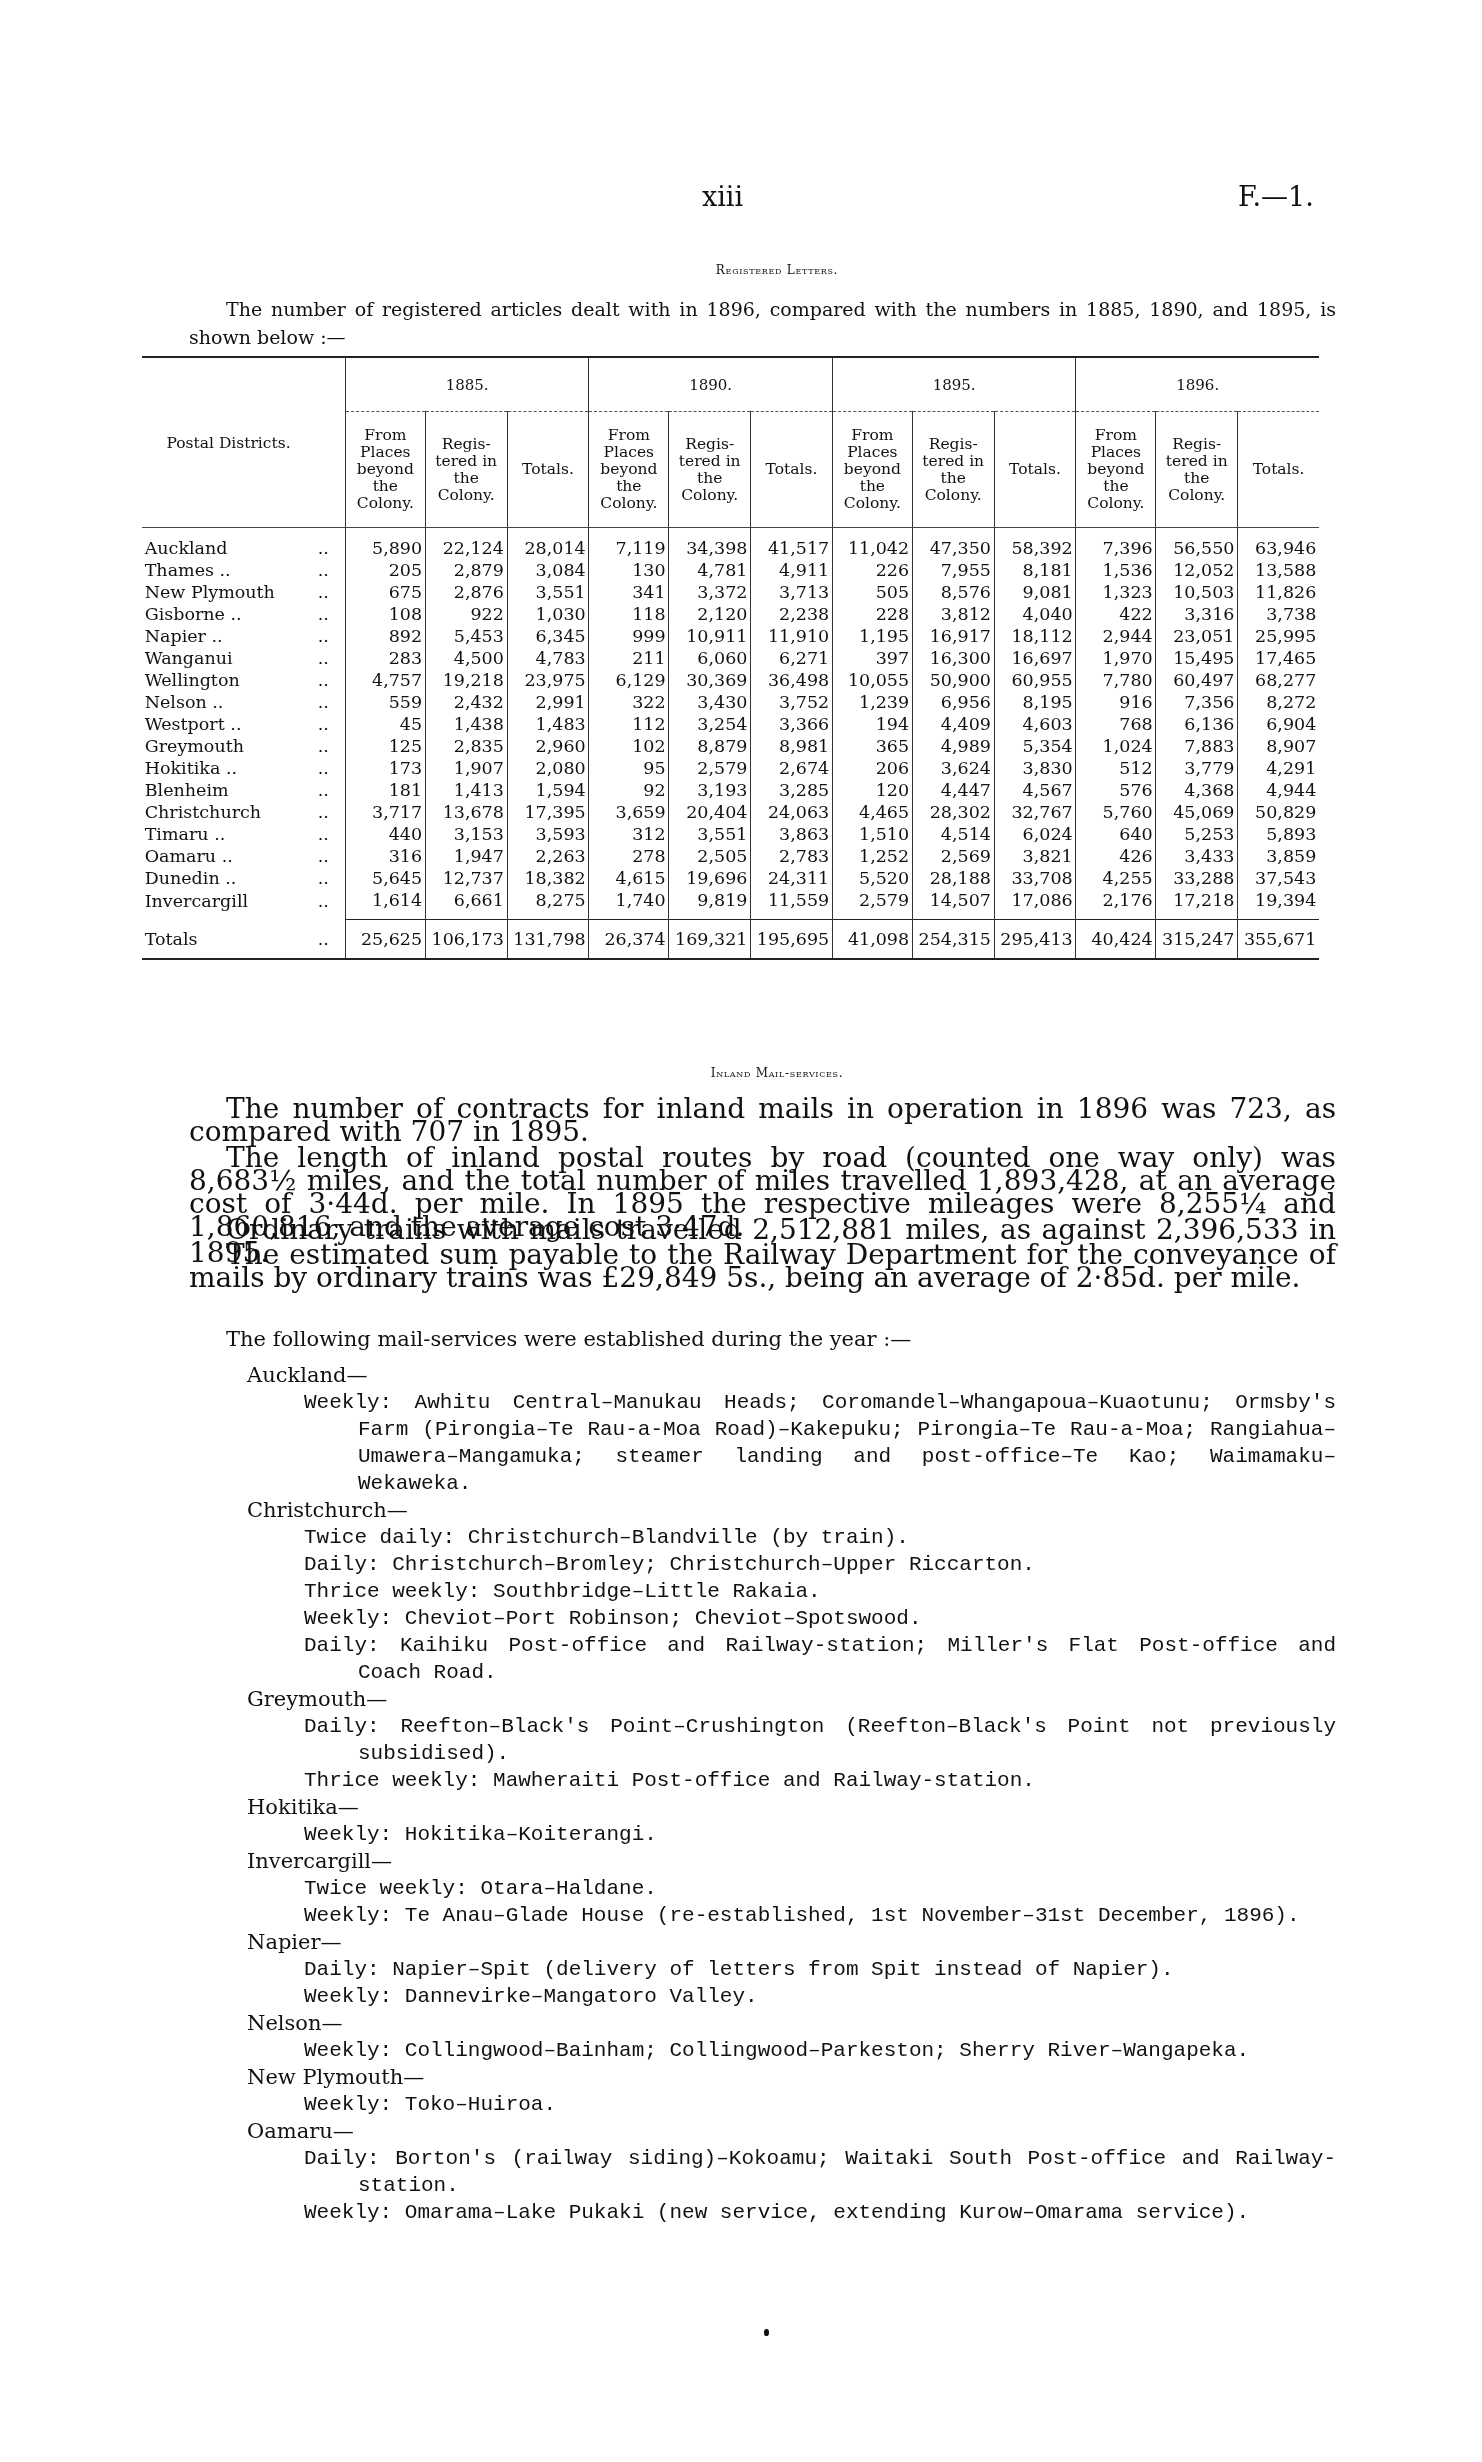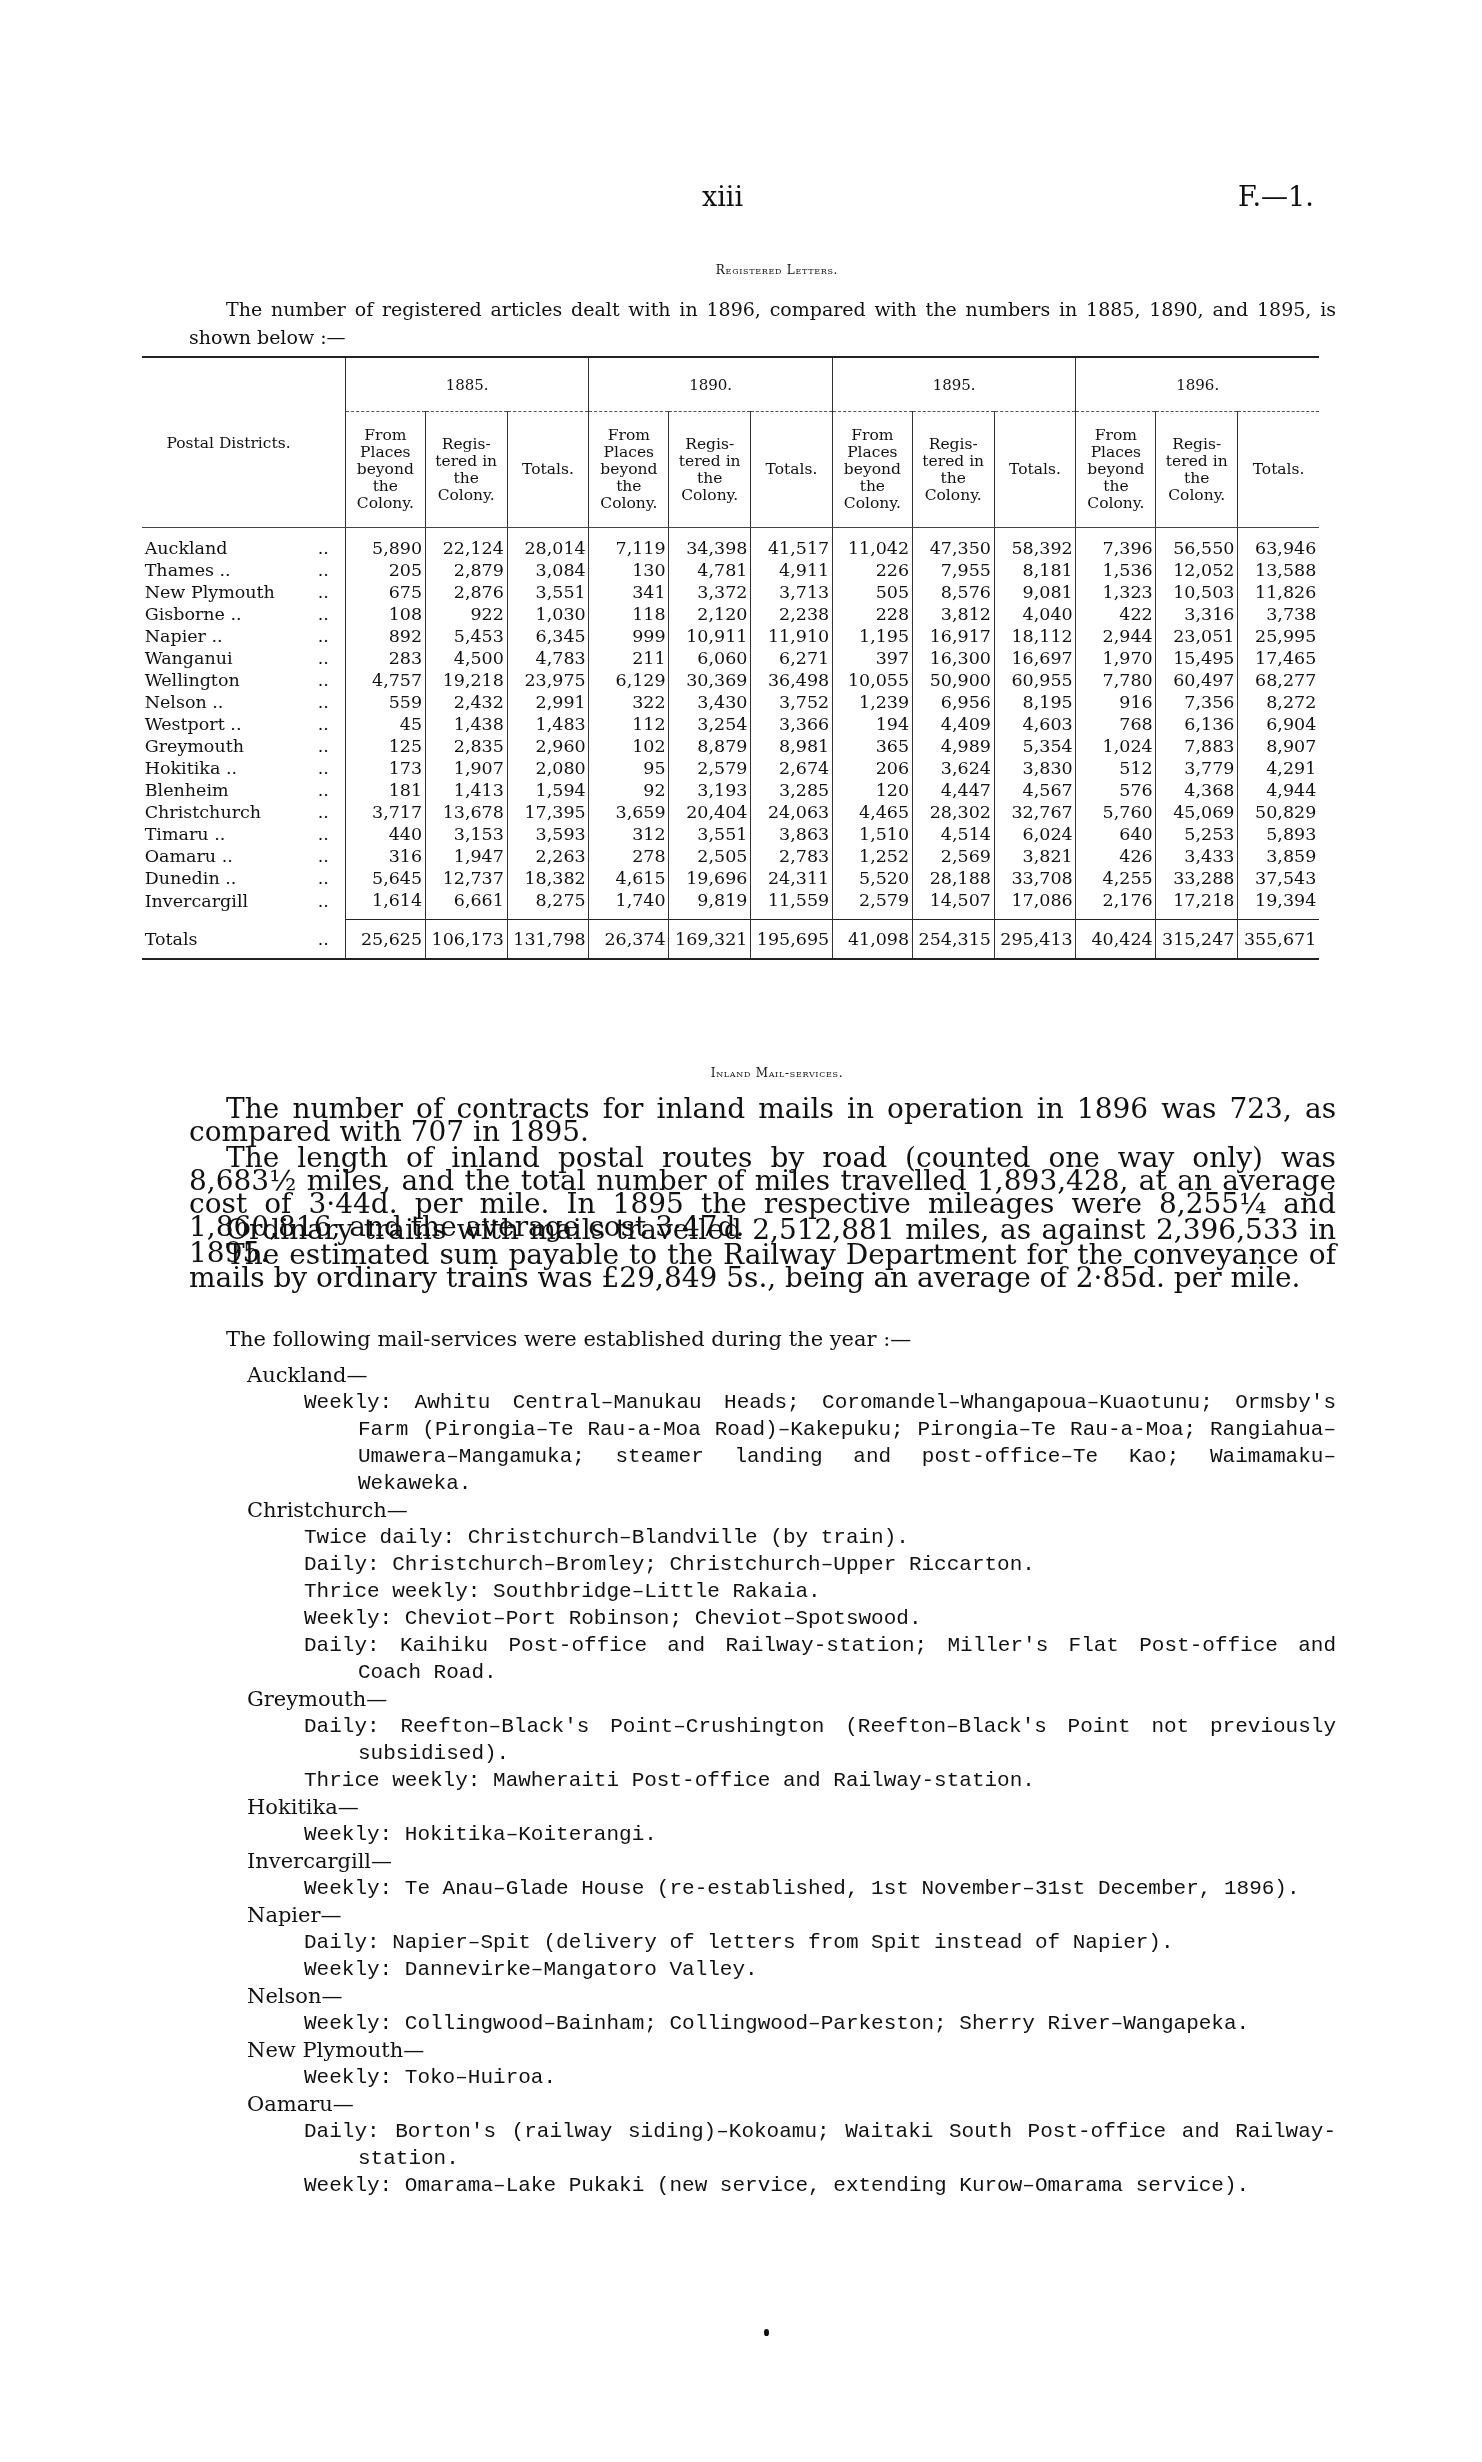--- a/index.html
+++ b/index.html
@@ -405,20 +405,21 @@
     <div class="service-line">Daily: Christchurch–Bromley; Christchurch–Upper Riccarton.</div>
     <div class="service-line">Thrice weekly: Southbridge–Little Rakaia.</div>
     <div class="service-line">Weekly: Cheviot–Port Robinson; Cheviot–Spotswood.</div>
     <div class="service-line">Daily: Kaihiku Post-office and Railway-station; Miller's Flat Post-office and Coach Road.</div>
     <div class="district-name">Greymouth—</div>
     <div class="service-line">Daily: Reefton–Black's Point–Crushington (Reefton–Black's Point not previously subsidised).</div>
     <div class="service-line">Thrice weekly: Mawheraiti Post-office and Railway-station.</div>
     <div class="district-name">Hokitika—</div>
     <div class="service-line">Weekly: Hokitika–Koiterangi.</div>
     <div class="district-name">Invercargill—</div>
+    <div class="service-line">Twice weekly: Otara–Haldane.</div>
     <div class="service-line">Weekly: Te Anau–Glade House (re-established, 1st November–31st December, 1896).</div>
     <div class="district-name">Napier—</div>
     <div class="service-line">Daily: Napier–Spit (delivery of letters from Spit instead of Napier).</div>
     <div class="service-line">Weekly: Dannevirke–Mangatoro Valley.</div>
     <div class="district-name">Nelson—</div>
     <div class="service-line">Weekly: Collingwood–Bainham; Collingwood–Parkeston; Sherry River–Wangapeka.</div>
     <div class="district-name">New Plymouth—</div>
     <div class="service-line">Weekly: Toko–Huiroa.</div>
     <div class="district-name">Oamaru—</div>
     <div class="service-line">Daily: Borton's (railway siding)–Kokoamu; Waitaki South Post-office and Railway-station.</div>

